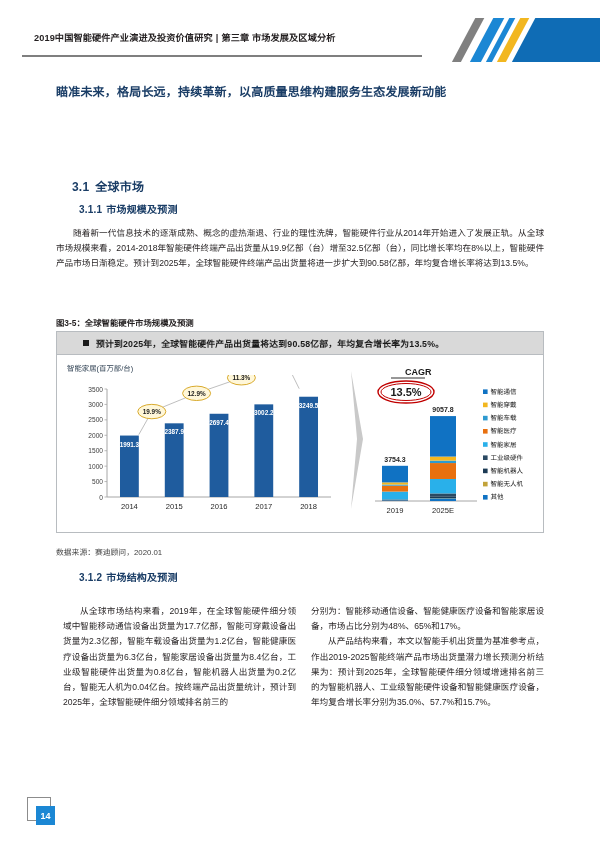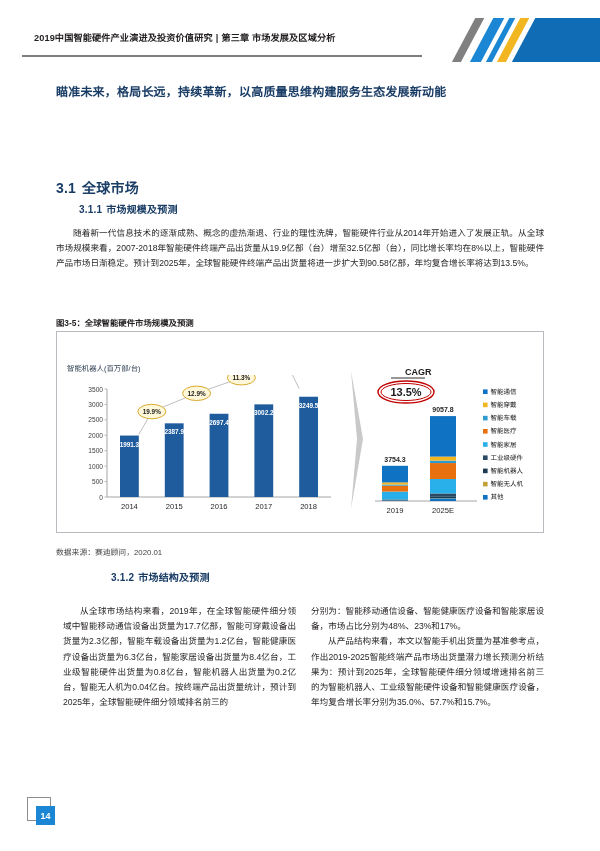--- a/index.html
+++ b/index.html
@@ -78,40 +78,40 @@
     font-size: 12px;
     font-weight: bold;
     color: #1a3d66;
     line-height: 24px;
     letter-spacing: 0.2px;
   }
 
   
   .h2 {
     position: absolute;
-    left: 56px;
-    font-size: 14px;
+    left: 72px;
+    font-size: 12px;
     font-weight: bold;
     color: #1a3d66;
     letter-spacing: 0.2px;
   }
   .h2 .num { margin-right: 6px; }
   .h3 {
     position: absolute;
     left: 79px;
     font-size: 10px;
     font-weight: bold;
     color: #1a3d66;
     letter-spacing: 0.2px;
   }
   .h3 .num { margin-right: 4px; }
 
   #sec-3-1 { top: 177px; }
   #sec-3-1-1 { top: 201px; }
-  #sec-3-1-2 { top: 569px; margin-left: 32px; }
+  #sec-3-1-2 { top: 569px; }
 
   
   .para {
     position: absolute;
     font-size: 8.6px;
     line-height: 15.2px;
     color: #231f20;
     text-align: justify;
     text-justify: inter-ideograph;
   }
@@ -265,28 +265,32 @@
 <div class="doc-title">瞄准未来，格局长远，持续革新，以高质量思维构建服务生态发展新动能</div>
 
 <div class="h2" id="sec-3-1">
   <span class="num">3.1</span><span>全球市场</span>
 </div>
 
 <div class="h3" id="sec-3-1-1">
   <span class="num">3.1.1</span><span>市场规模及预测</span>
 </div>
 
-<div class="para" id="intro-para">随着新一代信息技术的逐渐成熟、概念的虚热渐退、行业的理性洗牌，智能硬件行业从2014年开始进入了发展正轨。从全球市场规模来看，2007-2018年智能硬件终端产品出货量从19.9亿部（台）增至32.5亿部（台），同比增长率均在8%以上，智能硬件产品市场日渐稳定。预计到2025年，全球智能硬件终端产品出货量将进一步扩大到90.58亿部，年均复合增长率将达到13.5%。</div>
+<div class="para" id="intro-para">随着新一代信息技术的逐渐成熟、概念的虚热渐退、行业的理性洗牌，智能硬件行业从2014年开始进入了发展正轨。从全球市场规模来看，2014-2018年智能硬件终端产品出货量从19.9亿部（台）增至32.5亿部（台），同比增长率均在8%以上，智能硬件产品市场日渐稳定。预计到2025年，全球智能硬件终端产品出货量将进一步扩大到90.58亿部，年均复合增长率将达到13.5%。</div>
 
 <div class="fig-caption">图3-5：全球智能硬件市场规模及预测</div>
 
 <div class="fig-box">
+  <div class="fig-banner">
+    <span class="bullet"></span>
+    <span class="fig-banner-text">预计到2025年，全球智能硬件产品出货量将达到90.58亿部，年均复合增长率为13.5%。</span>
+  </div>
 
   <div class="fig-body">
-    <div class="axis-unit-label">智能机器人(百万部/台)</div>
+    <div class="axis-unit-label">智能家居(百万部/台)</div>
 
     <div class="chart-left">
       <svg width="278" height="152" viewBox="0 0 278 152">
 
         <line x1="44" y1="122" x2="268" y2="122" stroke="#a6a6a6" stroke-width="1"></line>
         <line x1="44" y1="14" x2="44" y2="122" stroke="#a6a6a6" stroke-width="1"></line>
 
         <g id="yticks-left">
             <text x="40" y="124.6" text-anchor="end" font-family="Liberation Sans, sans-serif" font-size="6.6" fill="#404040">0</text>
             <line x1="41.5" y1="122" x2="44" y2="122" stroke="#a6a6a6" stroke-width="0.8"></line>
@@ -413,17 +417,17 @@
 
 <div class="srcnote">数据来源：赛迪顾问，2020.01</div>
 
 <div class="h3" id="sec-3-1-2">
   <span class="num">3.1.2</span><span>市场结构及预测</span>
 </div>
 
 <div class="para" id="col-left">从全球市场结构来看，2019年，在全球智能硬件细分领域中智能移动通信设备出货量为17.7亿部，智能可穿戴设备出货量为2.3亿部，智能车载设备出货量为1.2亿台，智能健康医疗设备出货量为6.3亿台，智能家居设备出货量为8.4亿台，工业级智能硬件出货量为0.8亿台，智能机器人出货量为0.2亿台，智能无人机为0.04亿台。按终端产品出货量统计，预计到2025年，全球智能硬件细分领域排名前三的</div>
 
 <div class="para" id="col-right">
-  <span>分别为：智能移动通信设备、智能健康医疗设备和智能家居设备，市场占比分别为48%、23%和17%。</span><span class="indent">从产品结构来看，本文以智能手机出货量为基准参考点，作出2019-2025智能终端产品市场出货量潜力增长预测分析结果为：预计到2025年，全球智能硬件细分领域增速排名前三的为智能机器人、工业级智能硬件设备和智能健康医疗设备，年均复合增长率分别为35.0%、57.7%和15.7%。</span>
+  <span>分别为：智能移动通信设备、智能健康医疗设备和智能家居设备，市场占比分别为48%、65%和17%。</span><span class="indent">从产品结构来看，本文以智能手机出货量为基准参考点，作出2019-2025智能终端产品市场出货量潜力增长预测分析结果为：预计到2025年，全球智能硬件细分领域增速排名前三的为智能机器人、工业级智能硬件设备和智能健康医疗设备，年均复合增长率分别为35.0%、57.7%和15.7%。</span>
 </div>
 
 <div class="footer-square"></div>
 <div class="footer-pagenum">14</div>
 
 </body></html>

